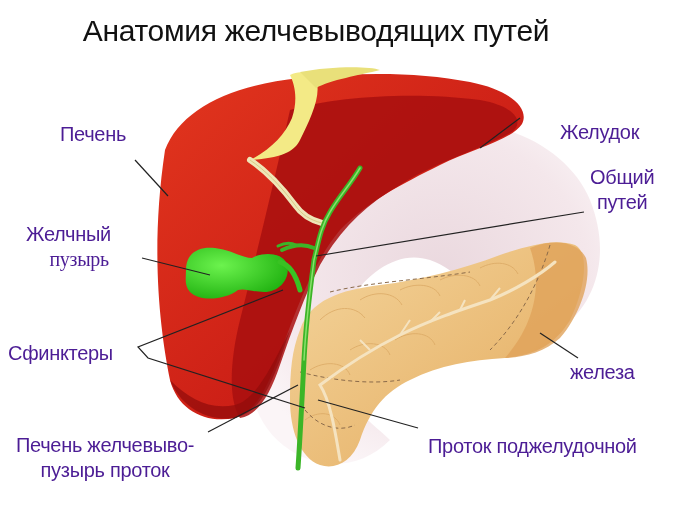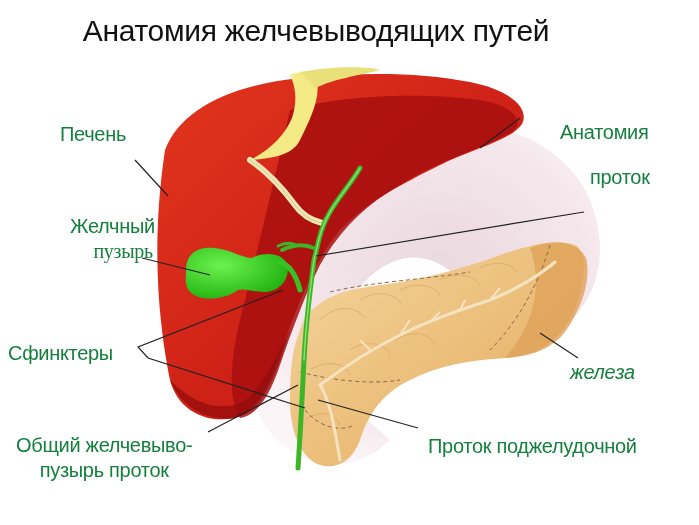--- a/index.html
+++ b/index.html
@@ -1,21 +1,21 @@
 <!DOCTYPE html>
 <html><head>
   <meta charset="utf-8">
   <style>
     html, body { margin: 0; padding: 0; background: #ffffff; }
     body { width: 699px; height: 525px; overflow: hidden; position: relative;
            font-family: "Liberation Sans", "DejaVu Sans", sans-serif; color: #111; }
     .title { position: absolute; left: 0; top: 14px; width: 632px; text-align: center;
              font-size: 30px; letter-spacing: -0.3px; color: #111; }
     .art { position: absolute; left: 0; top: 0; width: 699px; height: 525px; }
-    .label { position: absolute; font-size: 20px; line-height: 25px; color: #15803d;
+    .label { position: absolute; font-size: 20px; line-height: 25px; color: #4c1d95;
              white-space: nowrap; letter-spacing: -0.3px; }
     .label span { display: block; }
     .c { text-align: center; }
     .r { text-align: right; }
   </style>
 </head>
 <body>
 
 <div class="title">Анатомия желчевыводящих путей</div>
 
@@ -107,41 +107,42 @@
     <polyline points="283,290 138,347 148,358 305,408"></polyline>
     <line x1="208" y1="432" x2="298" y2="385"></line>
     <line x1="318" y1="400" x2="418" y2="428"></line>
   </g>
 </svg>
 
 <div class="label r" style="left:60px; top:122px;">
   <span>Печень</span>
 </div>
 
-<div class="label r" style="left:26px; top:214px;margin-left:44px;">
+<div class="label r" style="left:26px; top:222px;">
   <span>Желчный</span>
   <span style="padding-right:2px;font-family:Liberation Serif, serif;">пузырь</span>
 </div>
 
 <div class="label" style="left:8px; top:341px;">
   <span>Сфинктеры</span>
 </div>
 
 <div class="label c" style="left:16px; top:433px;">
-  <span>Общий желчевыво-</span>
+  <span>Печень желчевыво-</span>
   <span>пузырь проток</span>
 </div>
 
 <div class="label" style="left:560px; top:120px;">
-  <span>Анатомия</span>
+  <span>Желудок</span>
 </div>
 
 <div class="label c" style="left:590px; top:165px;">
-  <span>проток</span>
+  <span>Общий</span>
+  <span>путей</span>
 </div>
 
 <div class="label c" style="left:540px; top:360px;">
-  <span style="padding-left:30px;font-style:italic;">железа</span>
+  <span style="padding-left:30px;">железа</span>
 </div>
 
 <div class="label c" style="left:428px; top:434px;text-align:center;">
   <span>Проток поджелудочной</span>
 </div>
 
 </body></html>

